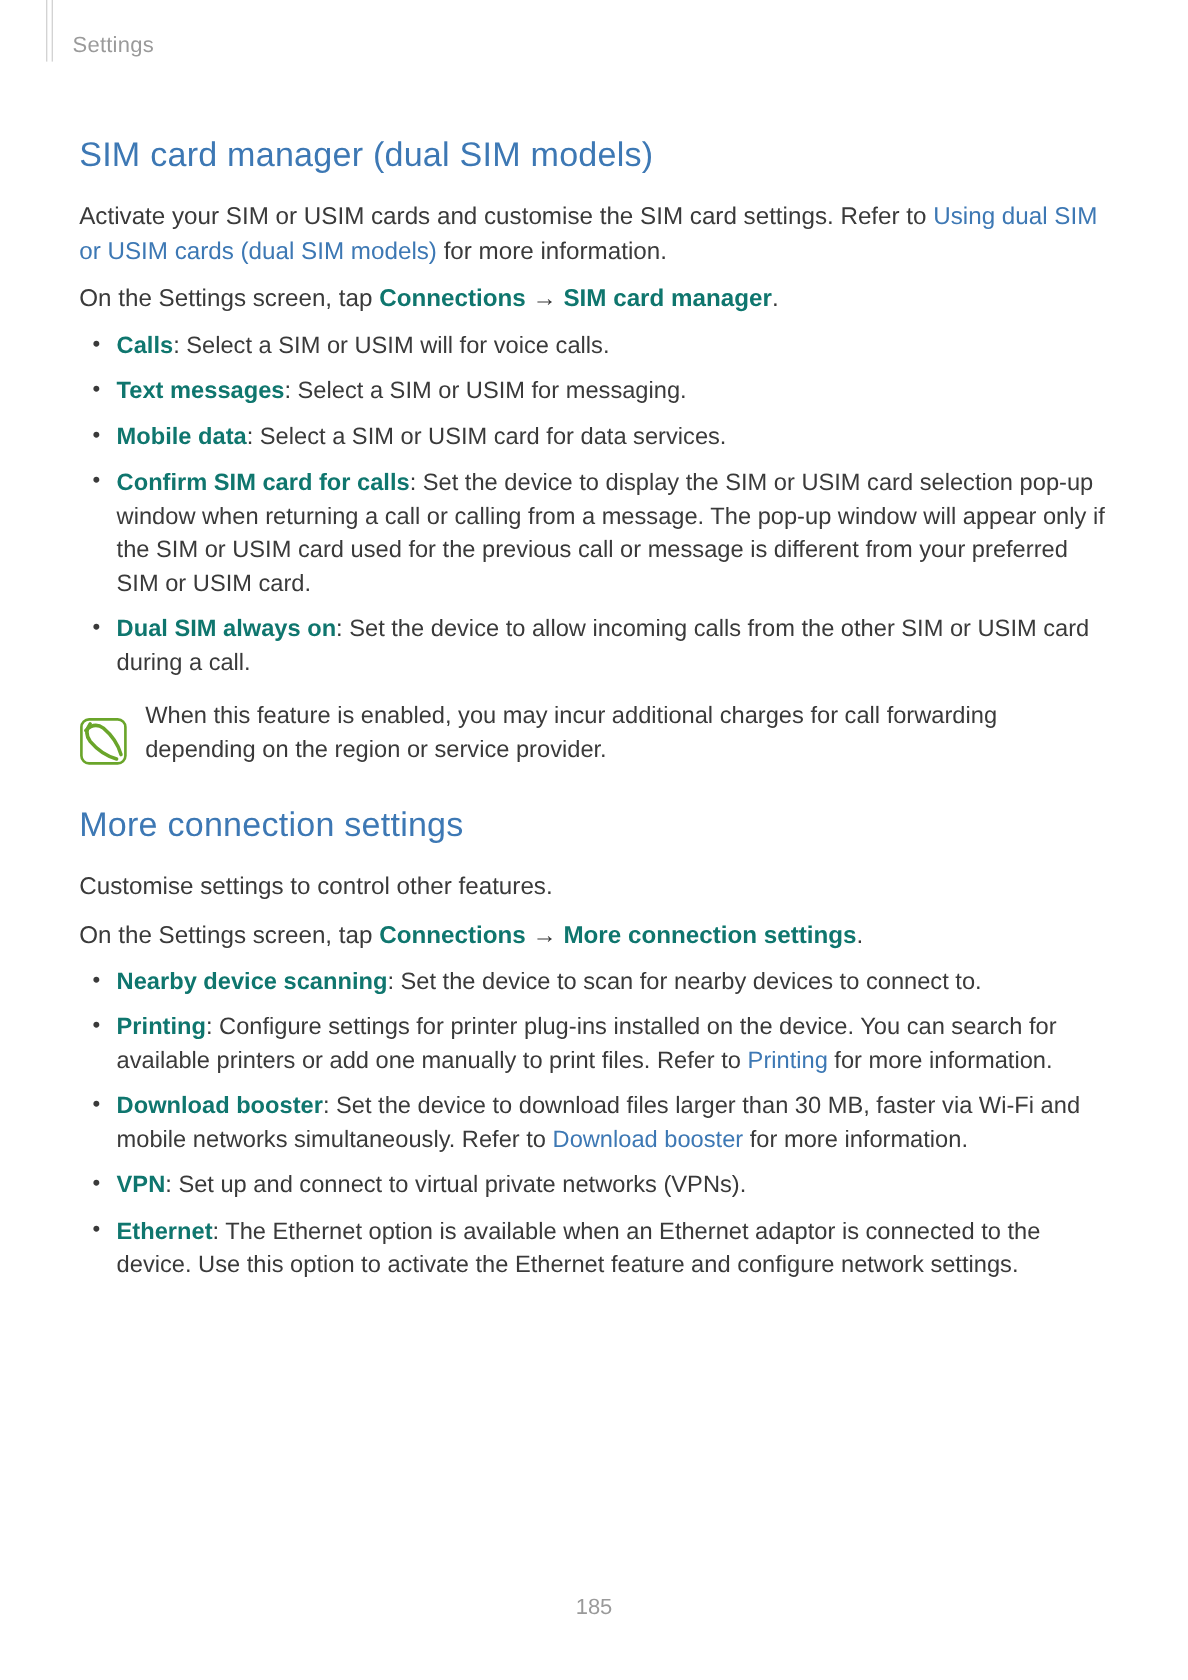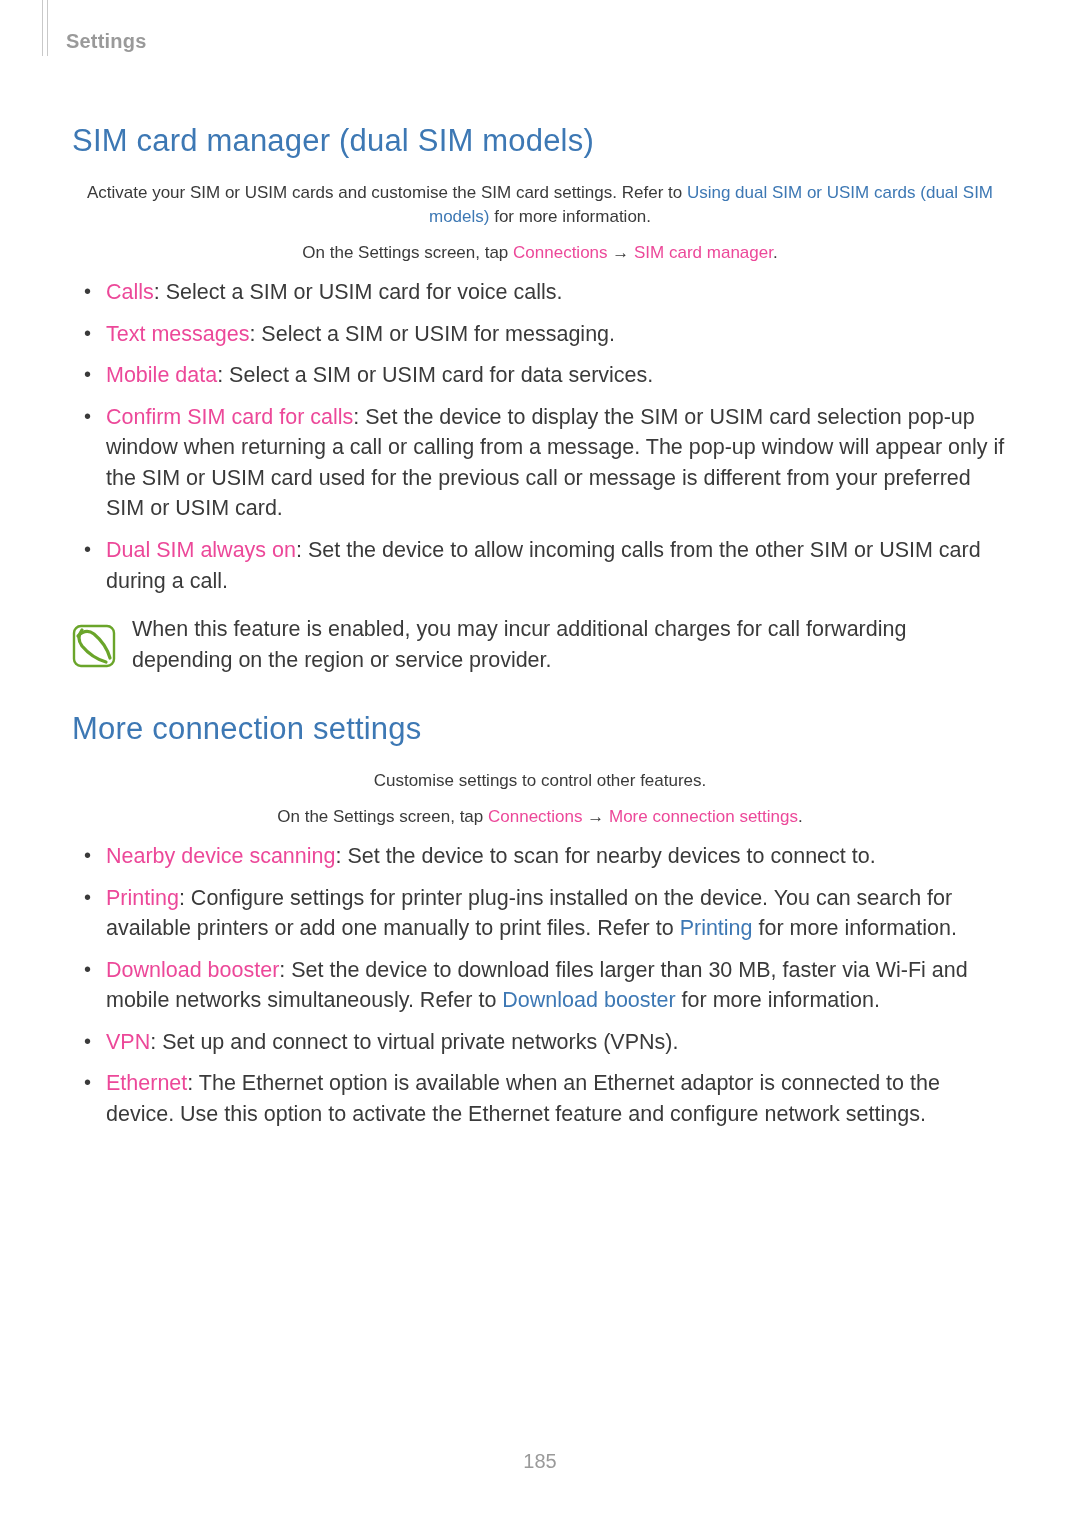--- a/index.html
+++ b/index.html
@@ -21,38 +21,36 @@
     height: 56px;
     border-left: 1px solid #c9c9c9;
     border-right: 1px solid #c9c9c9;
   }
   .breadcrumb {
     font-size: 20px;
     color: #9a9a9a;
     letter-spacing: 0.2px;
     margin-bottom: 70px;
     margin-left: -6px;
-    font-weight: bold;
   }
   h2.section {
     color: #3d78b4;
     font-weight: 400;
     font-size: 31px;
     margin-bottom: 22px;
     letter-spacing: 0.2px;
   }
   p.body {
-    font-size: 17px;
+    font-size: 22px;
     line-height: 1.42;
     color: #3a3a3a;
     margin-bottom: 12px;
-    text-align: center;
   }
   .link { color: #3d78b4; }
-  .bold { font-weight: 400; color: #ec4899; }
+  .bold { font-weight: 700; color: #0f766e; }
   ul.bullets {
     list-style: none;
     margin: 10px 0 18px 0;
   }
   ul.bullets > li {
     position: relative;
     padding-left: 34px;
     font-size: 21.5px;
     line-height: 1.42;
     color: #3a3a3a;
@@ -61,21 +59,21 @@
   ul.bullets > li::before {
     content: "•";
     position: absolute;
     left: 12px;
     top: 0;
     color: #3a3a3a;
     font-size: 20px;
   }
   .note-row {
     display: flex;
-    align-items: center;
+    align-items: flex-end;
     gap: 16px;
     margin: 6px 0 30px 0;
   }
   .note-icon {
     width: 44px;
     height: 44px;
     flex: 0 0 44px;
     margin-top: 2px;
   }
   .note-text {
@@ -110,21 +108,21 @@
     <span>Activate your SIM or USIM cards and customise the SIM card settings. Refer to </span><span class="link">Using dual SIM or USIM cards (dual SIM models)</span><span> for more information.</span>
   </p>
 
   <p class="body">
     <span>On the Settings screen, tap </span><span class="bold">Connections</span>
     <span class="arrow">→</span>
     <span class="bold">SIM card manager</span><span>.</span>
   </p>
 
   <ul class="bullets">
-    <li><span class="bold">Calls</span><span>: Select a SIM or USIM card for voice calls.</span></li>
+    <li><span class="bold">Calls</span><span>: Select a SIM or USIM will for voice calls.</span></li>
     <li><span class="bold">Text messages</span><span>: Select a SIM or USIM for messaging.</span></li>
     <li><span class="bold">Mobile data</span><span>: Select a SIM or USIM card for data services.</span></li>
     <li><span class="bold">Confirm SIM card for calls</span><span>: Set the device to display the SIM or USIM card selection pop-up window when returning a call or calling from a message. The pop-up window will appear only if the SIM or USIM card used for the previous call or message is different from your preferred SIM or USIM card.</span></li>
     <li><span class="bold">Dual SIM always on</span><span>: Set the device to allow incoming calls from the other SIM or USIM card during a call.</span></li>
   </ul>
 
   <div class="note-row">
     <svg class="note-icon" viewBox="0 0 44 44">
       <rect x="2" y="2" width="40" height="40" rx="7" ry="7" fill="none" stroke="#6aa52a" stroke-width="2.4"></rect>
       <path d="M8 8 L20 20 M8 20 L20 8" stroke="#6aa52a" stroke-width="0" fill="none"></path>

